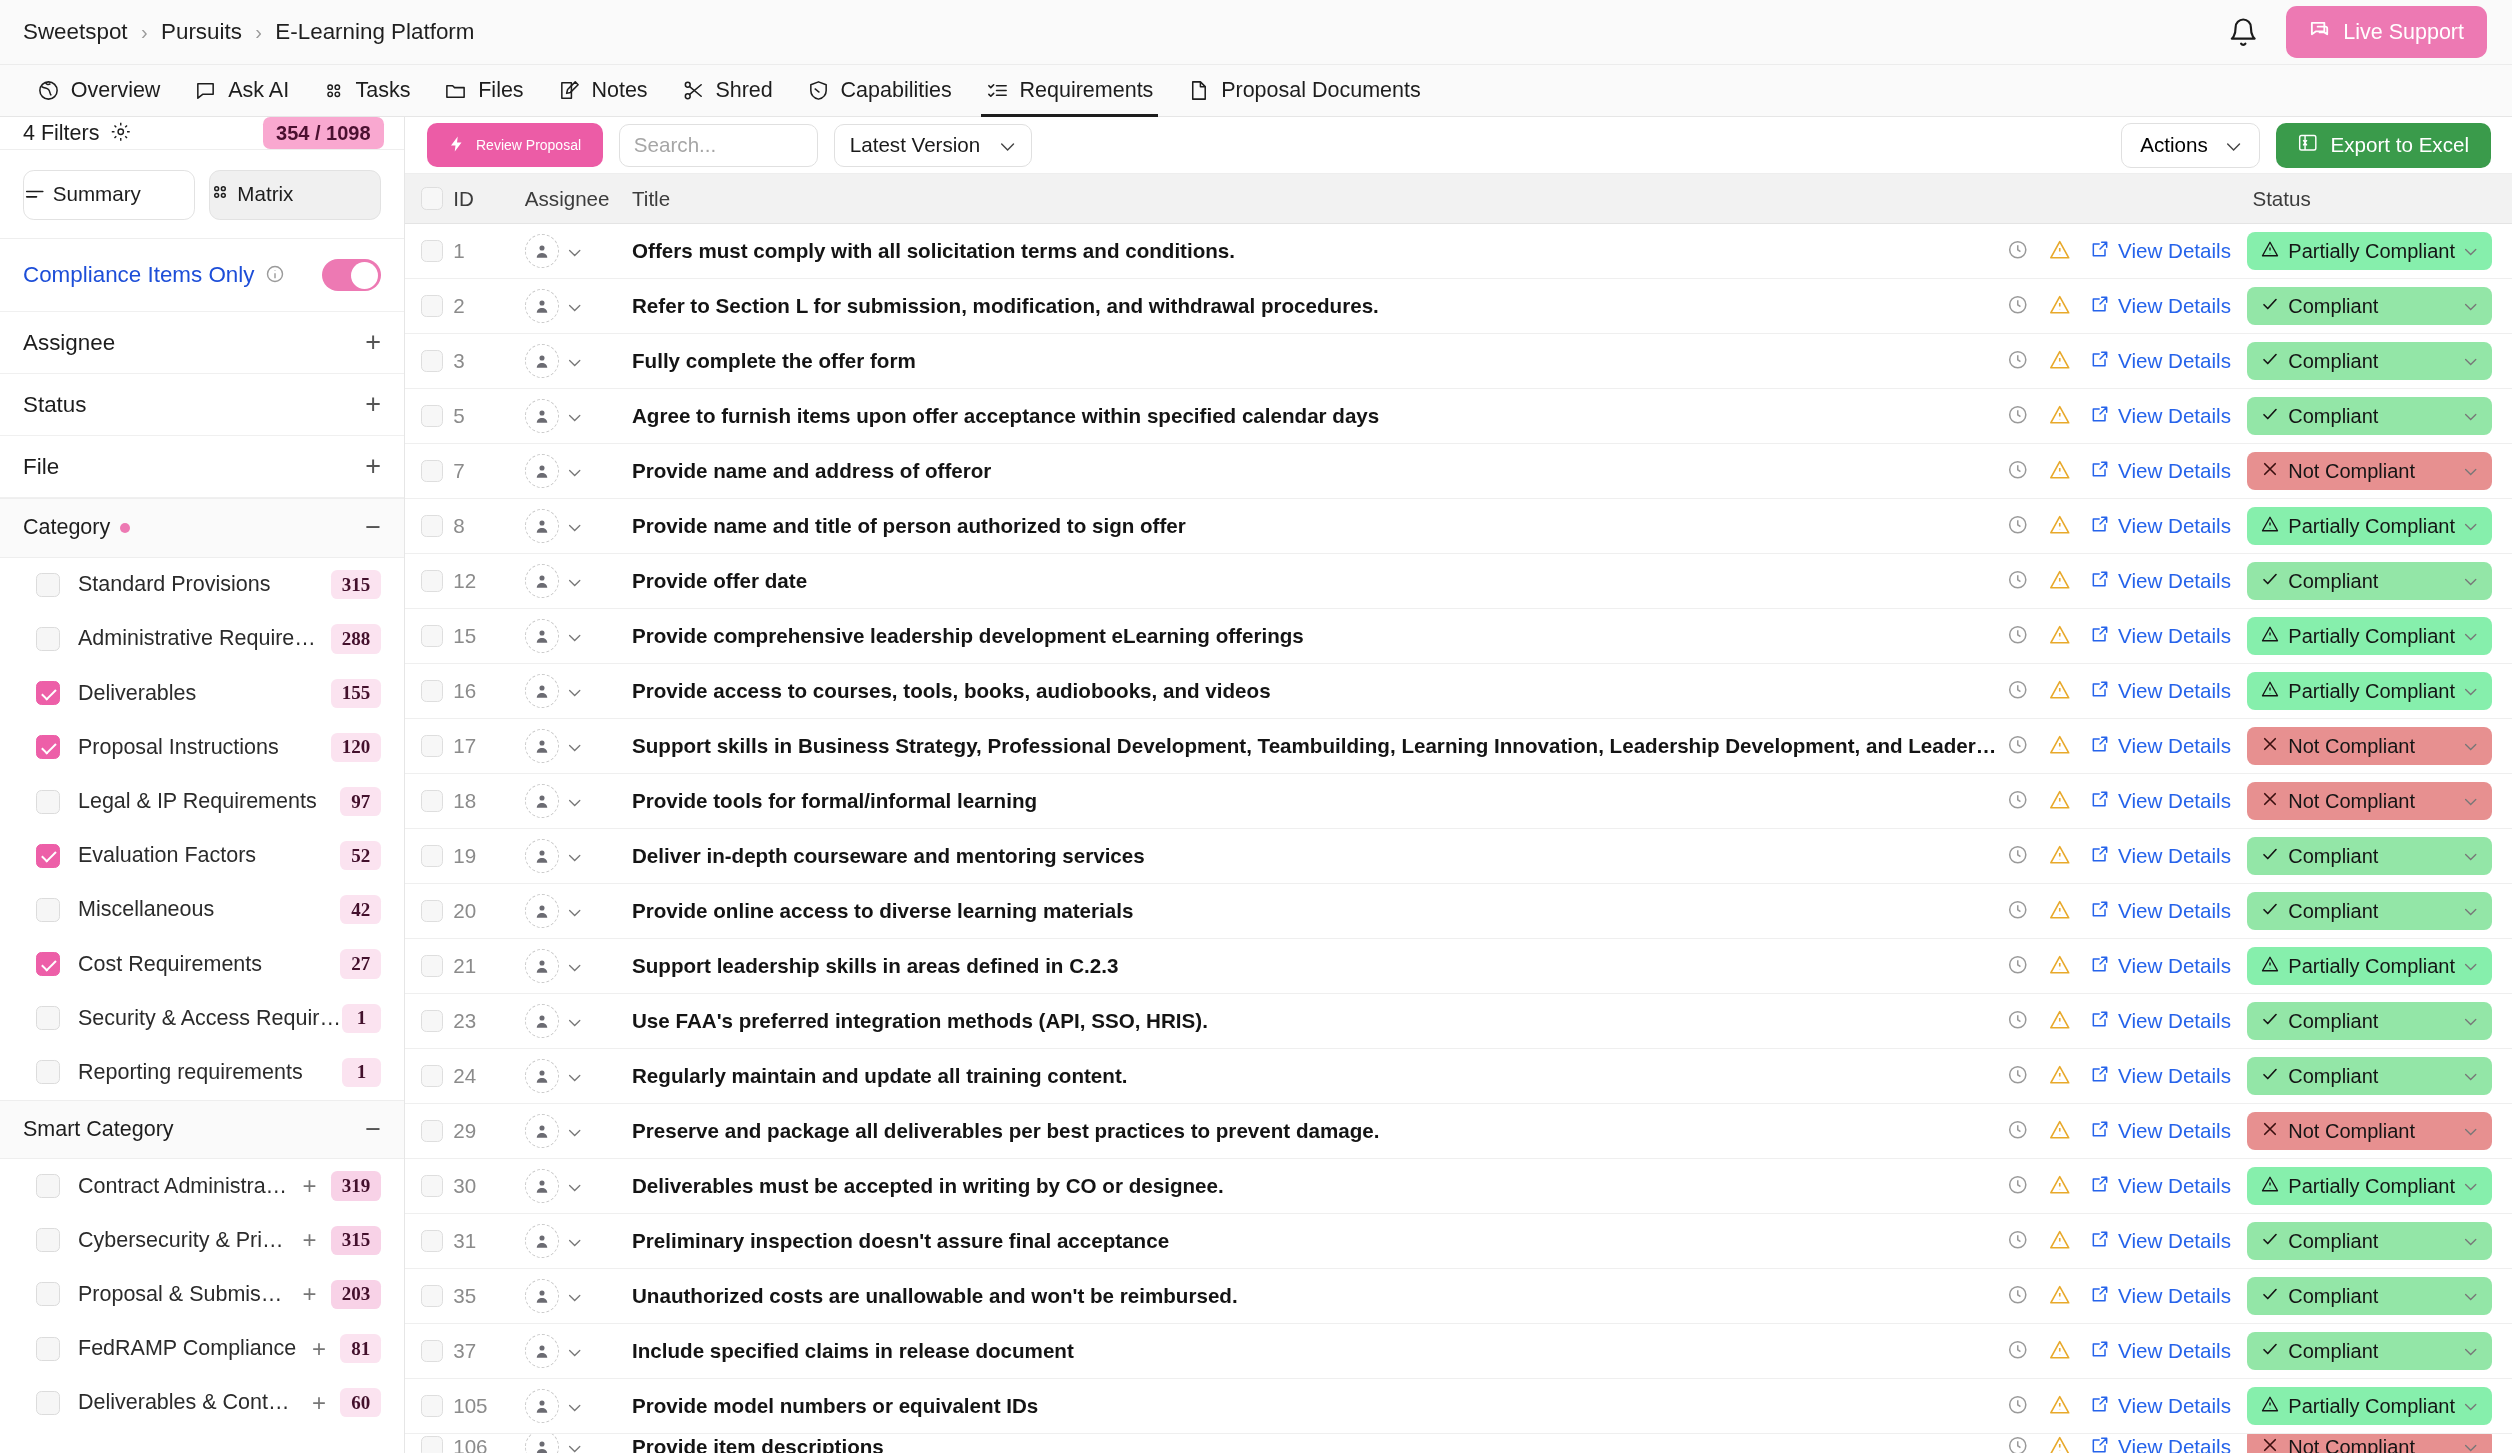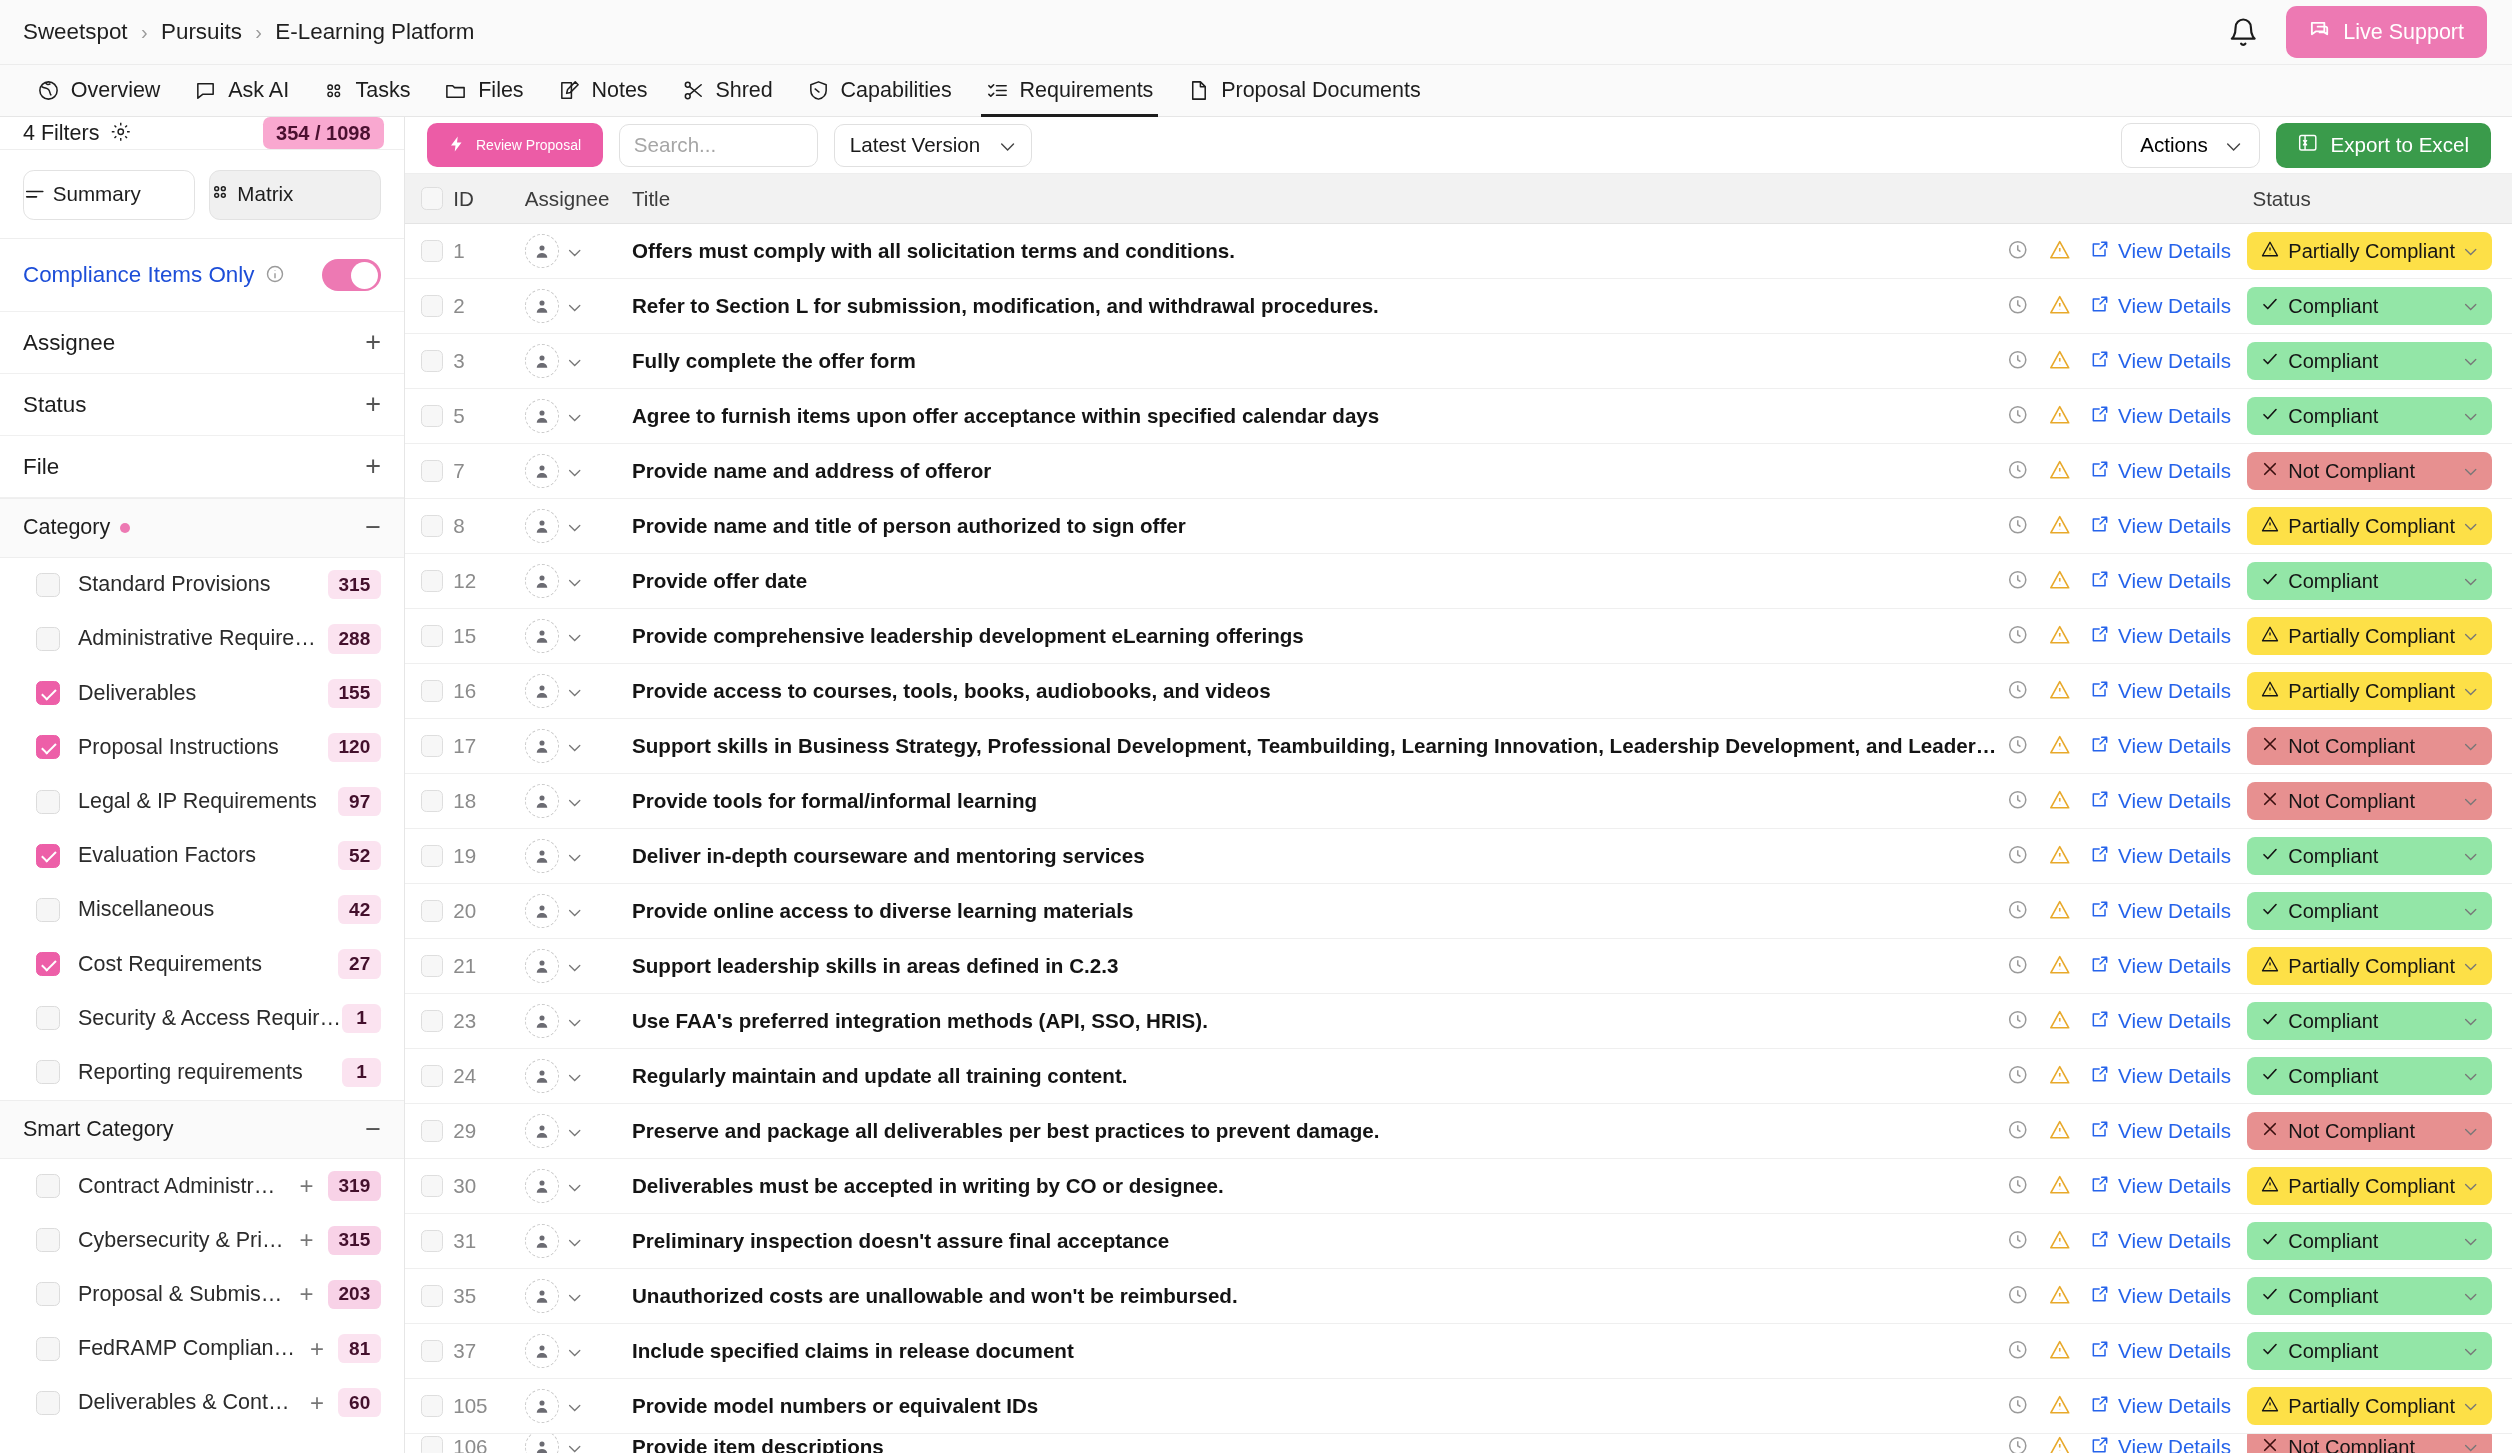--- a/index.html
+++ b/index.html
@@ -118,21 +118,21 @@
   .cb.on::after {
     content: ""; position: absolute; left: 8px; top: 3.6px;
     width: 6.3px; height: 11.6px; border: solid #fff;
     border-width: 0 2.7px 2.7px 0; transform: rotate(45deg);
   }
   .citem .nm { flex: 1; white-space: nowrap; overflow: hidden; text-overflow: ellipsis; }
   .citem .plus { color: #777; font-size: 24px; margin: 0 14.3px; line-height: 1; }
   .cnt {
     background: #FBE3F0; color: #43102c; border-radius: 6.3px;
     padding: 3.6px 10.8px; font-size: 19px; font-weight: bold;
-    min-width: 39px; text-align: center;
+    min-width: 39px; text-align: center; font-family: Liberation Serif, serif;
   }
   .cnt.strong { background: #F8D2E7; }
 
   
   .right { flex: 1; display: flex; flex-direction: column; overflow: hidden; }
   .toolbar {
     height: 57px; display: flex; align-items: center; gap: 16px;
     padding: 0 21.5px; border-bottom: 0.9px solid #eee; background: #fff;
   }
   .btn-review {
@@ -204,21 +204,21 @@
   }
   .c-status { width: 265px; flex: 0 0 265px; padding-right: 20px; }
   .thead .c-status { padding-left: 5.4px; }
   .badge {
     display: flex; align-items: center; gap: 9px;
     height: 38px; border-radius: 8px; padding: 0 14.3px;
     font-size: 20px; color: #151515; cursor: pointer;
   }
   .badge .bchev { margin-left: auto; font-size: 17px; color: #444; }
   .badge.compliant { background: #93E6A7; }
-  .badge.partial { background: #fde047; }
+  .badge.partial { background: #86efac; }
   .badge.not { background: #E79090; }
   .row.cut { height: 27px; overflow: hidden; }
 </style>
 </head>
 <body>
 
 <div class="topbar">
   <div class="crumbs">
     <span class="crumb">Sweetspot</span>
     <span class="crumb-sep">›</span>

